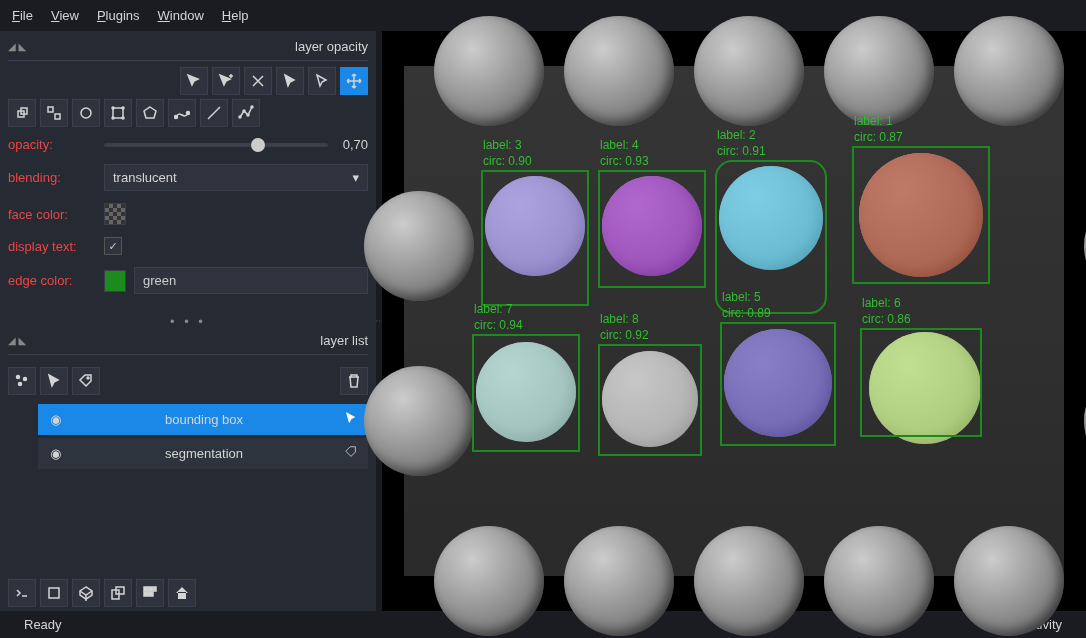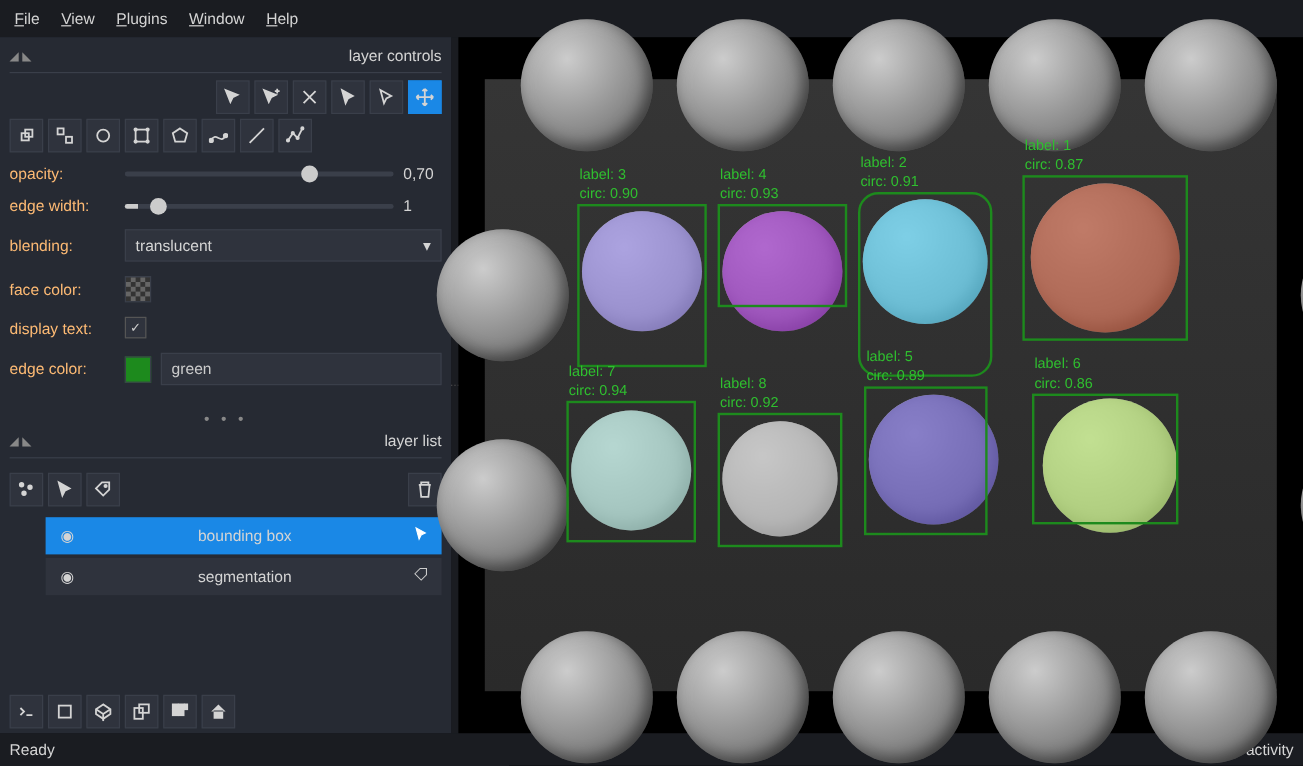--- a/index.html
+++ b/index.html
@@ -10,62 +10,62 @@
 .main{flex:1;display:flex;min-height:0}
 .left-panel{width:376px;background:#262a33;display:flex;flex-direction:column;padding:6px 8px 0 8px}
 .panel-header{display:flex;justify-content:space-between;align-items:center;color:#888;font-size:12px;border-bottom:1px solid #3a3f4a;padding:2px 0 6px 0;margin-bottom:6px}
 .handle{display:flex;gap:4px;font-size:10px;color:#888}
 .toolbar-row{display:flex;gap:4px;justify-content:flex-end;margin-bottom:4px}
 .toolbar-row.left{justify-content:flex-start}
 .tool-btn{width:28px;height:28px;background:#2f333d;border:1px solid #3a3f4a;display:flex;align-items:center;justify-content:center;cursor:pointer;color:#ccc}
 .tool-btn.active{background:#1a88e6;border-color:#1a88e6;color:#fff}
 .tool-btn svg{width:16px;height:16px;stroke:currentColor;fill:none;stroke-width:1.5}
 .control-row{display:flex;align-items:center;gap:8px;margin:6px 0}
-.control-row label{width:88px;color:#fdba74}
-.control-row .val{width:32px;}
+.control-row label{width:88px;color:#ef4444}
+.control-row .val{width:32px;text-align:right}
 input[type=range]{flex:1;-webkit-appearance:none;background:#3a3f4a;height:4px;border-radius:2px}
 input[type=range]::-webkit-slider-thumb{-webkit-appearance:none;width:14px;height:14px;border-radius:50%;background:#ccc;cursor:pointer}
 .select,.text-input{flex:1;background:#2f333d;border:1px solid #3a3f4a;padding:5px 8px;color:#ccc}
 .select{display:flex;justify-content:space-between;align-items:center}
 .swatch{width:22px;height:22px;border:1px solid #3a3f4a}
 .checkbox{width:18px;height:18px;background:#2f333d;border:1px solid #555;display:flex;align-items:center;justify-content:center;color:#ccc;font-size:11px}
 .ellipsis{text-align:center;color:#888;letter-spacing:3px;margin:14px 0 2px 0}
 .layer-toolbar{display:flex;justify-content:space-between;margin:6px 0}
 .layer-toolbar .group{display:flex;gap:4px}
 .layer-item{display:flex;align-items:center;gap:10px;padding:7px 10px;margin:3px 0 3px 30px;background:#2f333d}
 .layer-item.selected{background:#1a88e6}
 .layer-item .name{flex:1;text-align:center}
 .layer-item .eye{width:16px;text-align:center}
 .bottom-toolbar{display:flex;gap:4px;padding:4px 0}
 .viewer{flex:1;background:#000;padding:20px;display:flex;align-items:center;justify-content:center;position:relative}
 .canvas{position:relative;width:660px;height:510px;background:linear-gradient(#353535,#2a2a2a)}
 .coin{position:absolute;border-radius:50%;box-shadow:inset -4px -4px 12px rgba(0,0,0,.5),inset 4px 4px 12px rgba(255,255,255,.15)}
 .bbox{position:absolute;border:2px solid #1d8a1d}
 .bbox .lbl{position:absolute;top:-34px;left:0;color:#2fbf2f;font-size:12px;line-height:1.3;white-space:nowrap}
 .overlay{position:absolute;border-radius:50%;opacity:.75}
-.statusbar{display:flex;justify-content:space-between;padding:6px 8px;background:#1a1c21;color:#aaa;font-size:12px}
+.statusbar{display:flex;justify-content:space-between;padding:6px 24px;background:#1a1c21;color:#aaa;font-size:12px}
 .divider-v{width:6px;background:#1a1c21;display:flex;align-items:center;justify-content:center;color:#555;font-size:8px;writing-mode:vertical-rl}
 </style>
 </head>
 <body>
 
 <div class="menubar">
   <span><u>F</u>ile</span>
   <span><u>V</u>iew</span>
   <span><u>P</u>lugins</span>
   <span><u>W</u>indow</span>
   <span><u>H</u>elp</span>
 </div>
 
 <div class="main">
   <div class="left-panel">
 
     <div class="panel-header">
       <span class="handle">◢ ◣</span>
-      <span>layer controls</span>
+      <span>layer opacity</span>
     </div>
 
     <div class="toolbar-row">
       <div class="tool-btn">
           <svg viewBox="0 0 16 16">
             <path d="M2 2l4 10 2-4 4-2z" fill="currentColor"></path>
           </svg>
         </div>
       <div class="tool-btn">
           <svg viewBox="0 0 16 16">
@@ -147,25 +147,20 @@
             <circle cx="10" cy="10" r="1" fill="currentColor"></circle>
             <circle cx="14" cy="2" r="1" fill="currentColor"></circle>
           </svg>
         </div>
     </div>
 
     <div class="control-row">
       <label>opacity:</label>
       <input type="range" min="0" max="1" step="0.01" value="0.7" style="">
       <span class="val">0,70</span>
-    </div>
-    <div class="control-row">
-      <label>edge width:</label>
-      <input type="range" min="0" max="10" step="1" value="1" style="background: linear-gradient(to right, rgb(204, 204, 204) 0%, rgb(204, 204, 204) 5%, rgb(58, 63, 74) 5%);">
-      <span class="val">1</span>
     </div>
     <div class="control-row">
       <label>blending:</label>
       <div class="select">
         <span>translucent</span>
         <span>▾</span>
       </div>
     </div>
     <div class="control-row">
       <label>face color:</label>
@@ -295,21 +290,21 @@
         <div class="coin" style="left: 290px; top: 460px; width: 110px; height: 110px; background: radial-gradient(circle at 35% 30%, rgb(204, 204, 204), rgb(136, 136, 136) 60%, rgb(85, 85, 85));"></div>
         <div class="coin" style="left: 420px; top: 460px; width: 110px; height: 110px; background: radial-gradient(circle at 35% 30%, rgb(204, 204, 204), rgb(136, 136, 136) 60%, rgb(85, 85, 85));"></div>
         <div class="coin" style="left: 550px; top: 460px; width: 110px; height: 110px; background: radial-gradient(circle at 35% 30%, rgb(204, 204, 204), rgb(136, 136, 136) 60%, rgb(85, 85, 85));"></div>
         <div class="coin" style="left: 81px; top: 110px; width: 100px; height: 100px; background: radial-gradient(circle at 35% 30%, rgb(221, 221, 221), rgb(153, 153, 153) 60%, rgb(102, 102, 102));"></div>
         <div class="overlay" style="left: 81px; top: 110px; width: 100px; height: 100px; background: rgb(155, 143, 224);"></div>
         <div class="bbox" style="left: 77px; top: 104px; width: 108px; height: 136px;">
           <div class="lbl">label: 3<br>circ: 0.90</div>
         </div>
         <div class="coin" style="left: 198px; top: 110px; width: 100px; height: 100px; background: radial-gradient(circle at 35% 30%, rgb(221, 221, 221), rgb(153, 153, 153) 60%, rgb(102, 102, 102));"></div>
         <div class="overlay" style="left: 198px; top: 110px; width: 100px; height: 100px; background: rgb(160, 64, 200);"></div>
-        <div class="bbox" style="left: 194px; top: 104px; width: 108px; height: 86px;">
+        <div class="bbox" style="left: 194px; top: 104px; width: 108px; height: 118px;">
           <div class="lbl">label: 4<br>circ: 0.93</div>
         </div>
         <div class="coin" style="left: 315px; top: 100px; width: 104px; height: 104px; background: radial-gradient(circle at 35% 30%, rgb(221, 221, 221), rgb(153, 153, 153) 60%, rgb(102, 102, 102));"></div>
         <div class="overlay" style="left: 315px; top: 100px; width: 104px; height: 104px; background: rgb(94, 201, 232);"></div>
         <div class="bbox" style="left: 311px; top: 94px; width: 112px; height: 154px; border-radius: 17px;">
           <div class="lbl">label: 2<br>circ: 0.91</div>
         </div>
         <div class="coin" style="left: 455px; top: 87px; width: 124px; height: 124px; background: radial-gradient(circle at 35% 30%, rgb(221, 221, 221), rgb(153, 153, 153) 60%, rgb(102, 102, 102));"></div>
         <div class="overlay" style="left: 455px; top: 87px; width: 124px; height: 124px; background: rgb(181, 90, 64);"></div>
         <div class="bbox" style="left: 448px; top: 80px; width: 138px; height: 138px;">
@@ -320,21 +315,21 @@
         <div class="bbox" style="left: 68px; top: 268px; width: 108px; height: 118px; text-decoration: underline;">
           <div class="lbl">label: 7<br>circ: 0.94</div>
         </div>
         <div class="coin" style="left: 198px; top: 285px; width: 96px; height: 96px; background: radial-gradient(circle at 35% 30%, rgb(221, 221, 221), rgb(153, 153, 153) 60%, rgb(102, 102, 102));"></div>
         <div class="overlay" style="left: 198px; top: 285px; width: 96px; height: 96px; background: rgb(191, 191, 191);"></div>
         <div class="bbox" style="left: 194px; top: 278px; width: 104px; height: 112px;">
           <div class="lbl">label: 8<br>circ: 0.92</div>
         </div>
         <div class="coin" style="left: 320px; top: 263px; width: 108px; height: 108px; background: radial-gradient(circle at 35% 30%, rgb(221, 221, 221), rgb(153, 153, 153) 60%, rgb(102, 102, 102));"></div>
         <div class="overlay" style="left: 320px; top: 263px; width: 108px; height: 108px; background: rgb(107, 95, 192);"></div>
-        <div class="bbox" style="left: 316px; top: 256px; width: 103px; height: 124px;">
+        <div class="bbox" style="left: 316px; top: 256px; width: 116px; height: 124px;">
           <div class="lbl">label: 5<br>circ: 0.89</div>
         </div>
         <div class="coin" style="left: 465px; top: 266px; width: 112px; height: 112px; background: radial-gradient(circle at 35% 30%, rgb(221, 221, 221), rgb(153, 153, 153) 60%, rgb(102, 102, 102));"></div>
         <div class="overlay" style="left: 465px; top: 266px; width: 112px; height: 112px; background: rgb(184, 224, 120);"></div>
         <div class="bbox" style="left: 456px; top: 262px; width: 122px; height: 109px;">
           <div class="lbl">label: 6<br>circ: 0.86</div>
         </div>
       </div>
   </div>
 </div>

